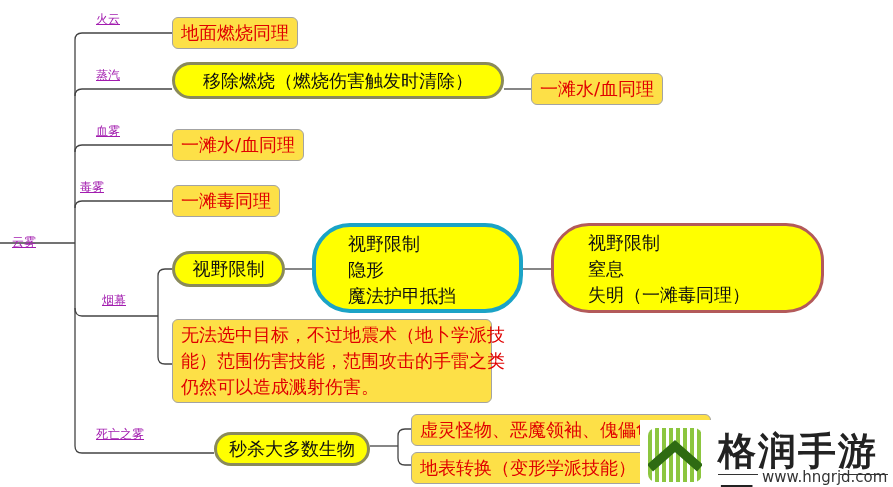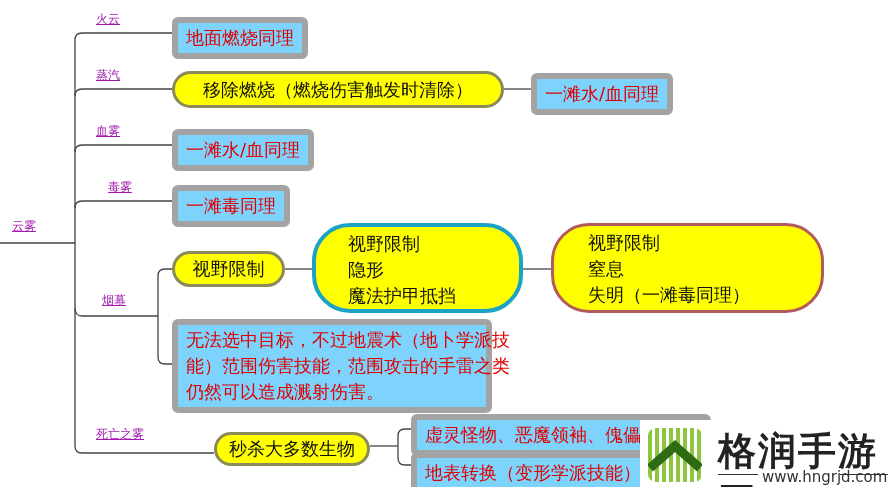--- a/index.html
+++ b/index.html
@@ -1,20 +1,20 @@
 <!DOCTYPE html>
 <html><head>
 <meta charset="utf-8">
 <style>
   html,body{margin:0;padding:0;}
   body{width:893px;height:487px;position:relative;background:#ffffff;overflow:hidden;
        font-family:"DejaVu Sans","Liberation Sans",sans-serif;}
   svg.lines{position:absolute;left:0;top:0;}
   .lbl{position:absolute;font-size:12px;color:#a21caf;white-space:nowrap;line-height:20px;text-decoration:underline;}
-  .red{position:absolute;box-sizing:border-box;border:6px solid #a3a3a3;border-radius:6px;background:#7dd3fc;
+  .red{position:absolute;box-sizing:border-box;border:1px solid #a3a3a3;border-radius:6px;background:#fde047;
        color:#e00000;font-size:18px;line-height:22px;padding:4px 8px;white-space:nowrap;}
   .yel{position:absolute;box-sizing:border-box;background:#ffff00;color:#111;font-size:18px;
        border:3px solid #8a8a5a;border-radius:22px;display:flex;align-items:center;justify-content:center;white-space:nowrap;}
   .multi{position:absolute;box-sizing:border-box;background:#ffff00;color:#111;font-size:18px;line-height:26px;
        border-radius:38px;padding:4px 0 0 0;white-space:nowrap;}
   .multi div{white-space:nowrap;}
   .logo{position:absolute;left:640px;top:420px;width:253px;height:67px;background:#fff;}
   .logo-icon{position:absolute;left:8px;top:8px;width:54px;height:54px;border-radius:8px;overflow:hidden;
        background:repeating-linear-gradient(90deg,#8cc63f 0 4px,#ffffff 4px 7px);}
   .logo-name{position:absolute;left:78px;top:6px;font-size:38px;font-weight:bold;color:#222;letter-spacing:2px;}
@@ -43,32 +43,32 @@
 
     <path d="M285 269 H312"></path>
     <path d="M523 269 H551"></path>
 
     <path d="M370 446 H398"></path>
     <path d="M398 446 V436 Q398 429 405 429 H411"></path>
     <path d="M398 446 V458 Q398 465 405 465 H411"></path>
   </g>
 </svg>
 
-<div class="lbl" style="left:12px;top:216px;">云雾</div>
+<div class="lbl" style="left:12px;top:232px;">云雾</div>
 
 <div class="lbl" style="left:96px;top:9px;">火云</div>
 <div class="lbl" style="left:96px;top:65px;">蒸汽</div>
 <div class="lbl" style="left:96px;top:121px;">血雾</div>
-<div class="lbl" style="left:108px;top:177px;">毒雾</div>
+<div class="lbl" style="left:80px;top:177px;">毒雾</div>
 <div class="lbl" style="left:96px;top:290px;margin-left:6px;">烟幕</div>
 <div class="lbl" style="left:96px;top:424px;">死亡之雾</div>
 
 <div class="red" style="left:172px;top:17px;">地面燃烧同理</div>
 
-<div class="yel" style="left:172px;top:71px;width:332px;height:37px;text-align:center;">移除燃烧（燃烧伤害触发时清除）</div>
+<div class="yel" style="left:172px;top:62px;width:332px;height:37px;text-align:center;">移除燃烧（燃烧伤害触发时清除）</div>
 <div class="red" style="left:531px;top:73px;">一滩水/血同理</div>
 
 <div class="red" style="left:172px;top:129px;">一滩水/血同理</div>
 
 <div class="red" style="left:172px;top:185px;">一滩毒同理</div>
 
 <div class="yel" style="left:172px;top:251px;width:113px;height:36px;">视野限制</div>
 
 <div class="multi" style="left:312px;top:223px;width:211px;height:90px;border:4px solid #1ba3c6;padding-left:32px;">
   <div>视野限制</div>

